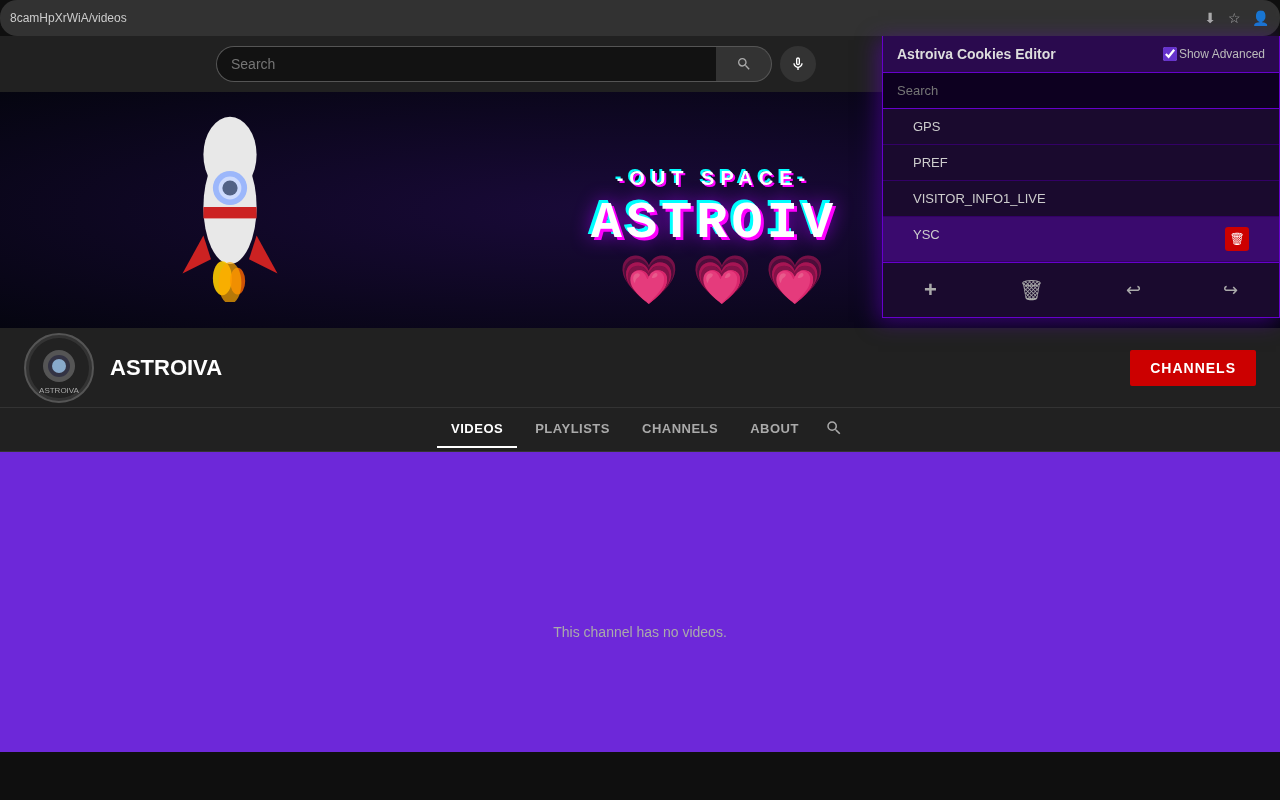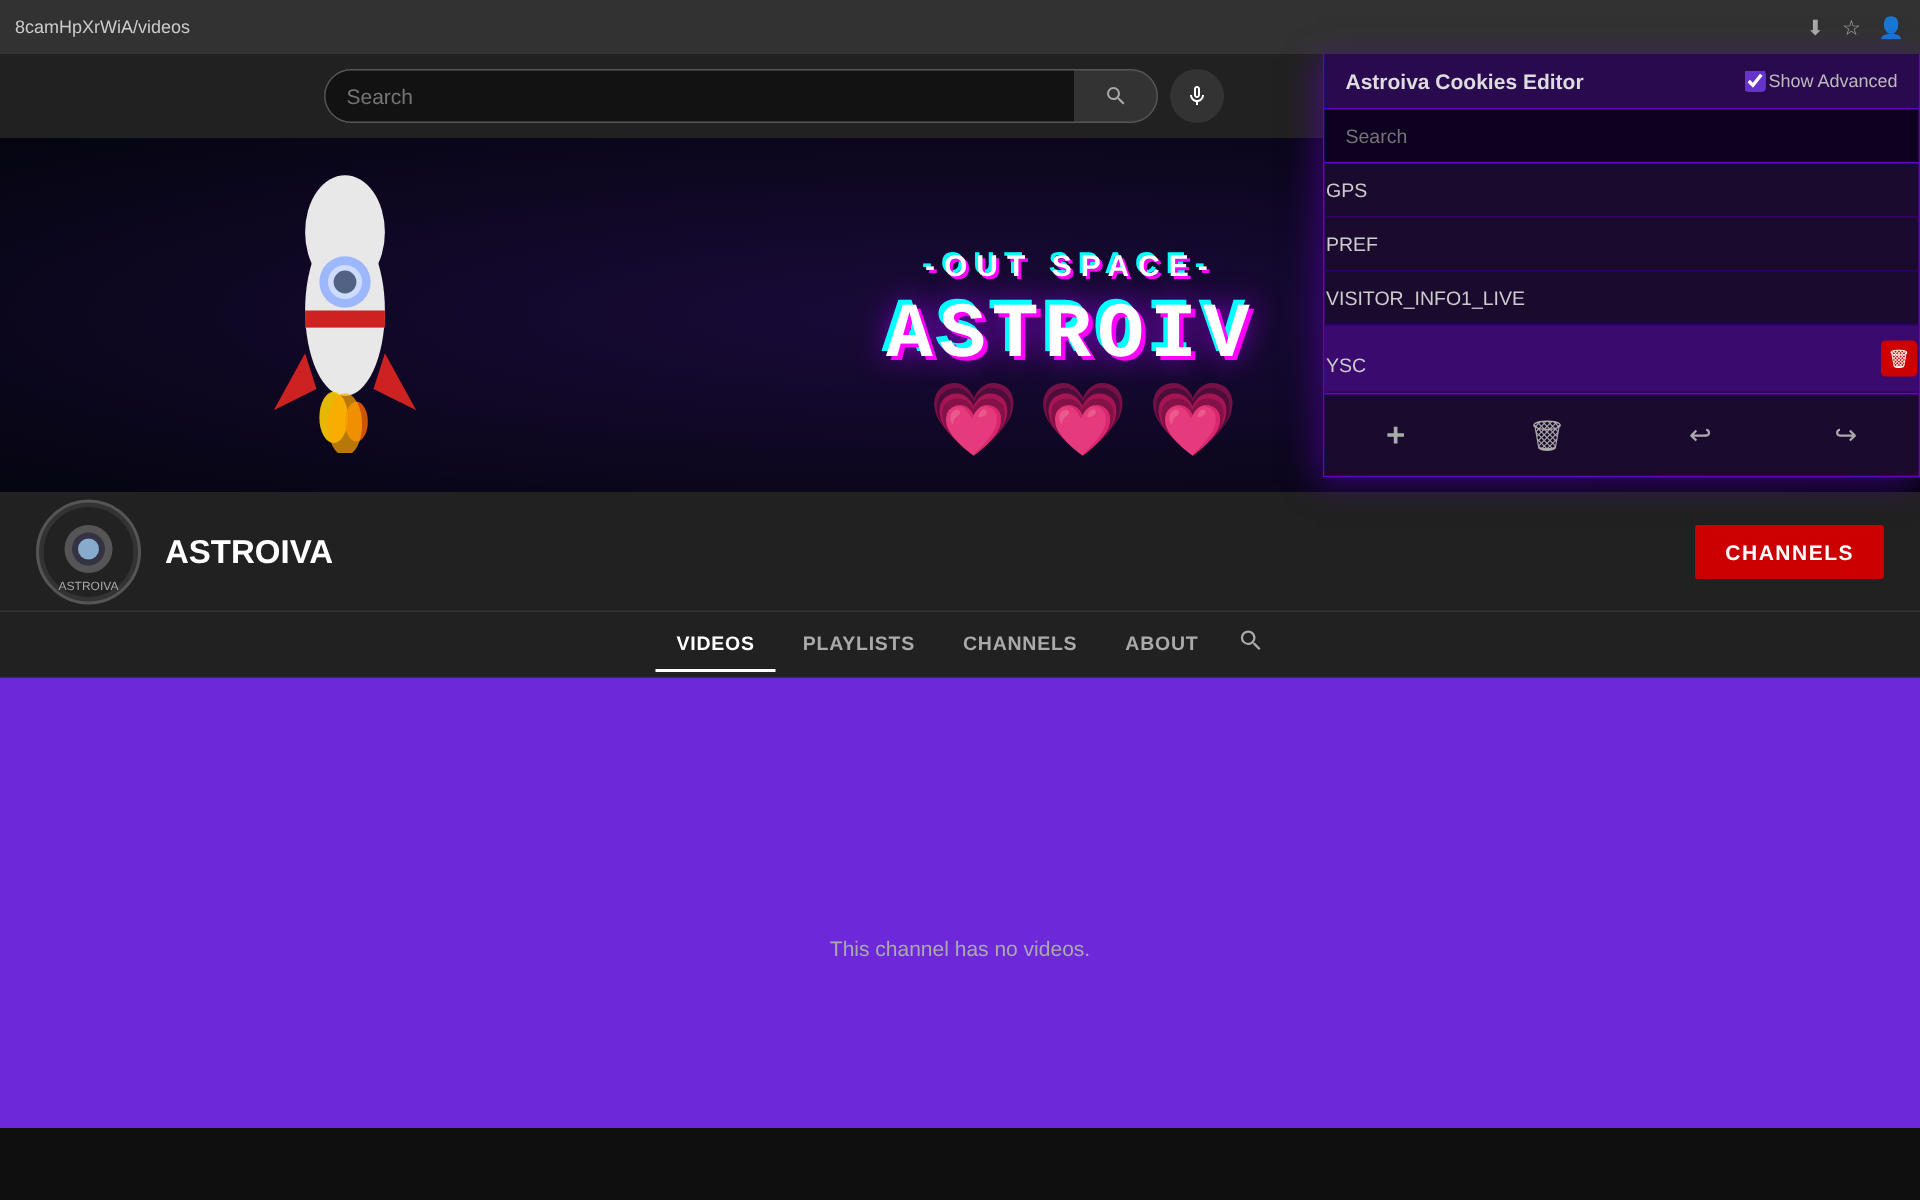--- a/index.html
+++ b/index.html
@@ -6,20 +6,21 @@
     body { width: 1280px; height: 800px; overflow: hidden; background: #0f0f0f; font-family: Arial, sans-serif; position: relative; }
 
     
     .browser-bar {
       height: 36px;
       background: #323232;
       display: flex;
       align-items: center;
       padding: 0 10px;
       gap: 8px;
+      border-radius: 17px;
     }
     .browser-title {
       color: #ccc;
       font-size: 12px;
     }
     .browser-icons {
       margin-left: auto;
       display: flex;
       gap: 12px;
       align-items: center;
@@ -286,27 +287,27 @@
       color: #bbb;
       padding: 10px 14px;
       font-size: 13px;
       width: 100%;
       outline: none;
     }
     .cookie-list {
       list-style: none;
     }
     .cookie-item {
-      padding: 10px 1px;
+      padding: 10px 30px;
       color: #ccc;
       font-size: 13px;
       border-bottom: 1px solid #330066;
       cursor: pointer;
       display: flex;
-      align-items: flex-end;
+      align-items: flex-start;
       justify-content: space-between;
       position: relative;
     }
     .cookie-item.selected {
       background: #3a0a6e;
     }
     .cookie-delete-btn {
       background: #cc0000;
       color: #fff;
       border: none;

